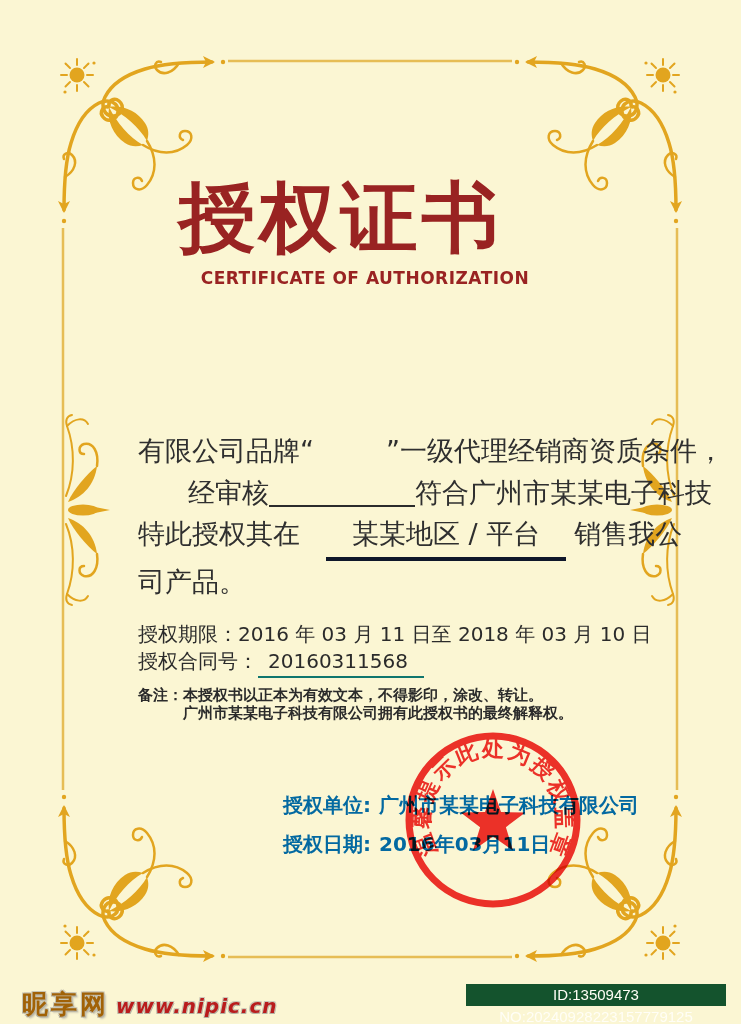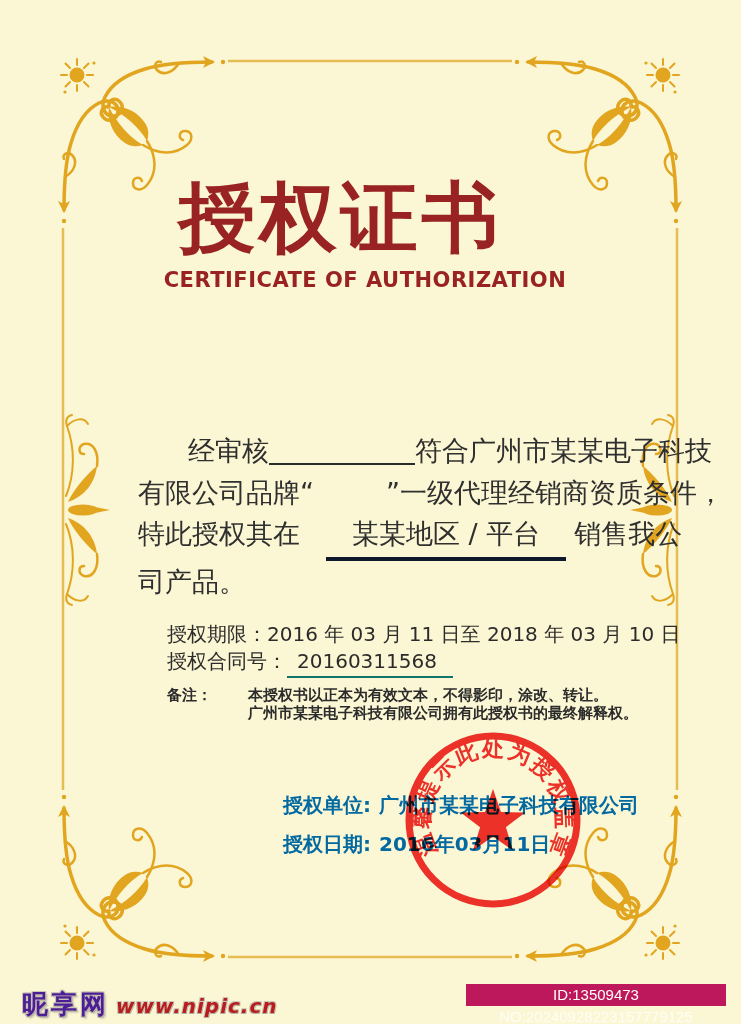--- a/index.html
+++ b/index.html
@@ -14,21 +14,21 @@
   .frame-svg{position:absolute;left:0;top:0;z-index:1;}
 
   
   .title{
     position:absolute;top:178px;left:0;width:681px;text-align:center;
     font-size:77px;line-height:1.05;font-weight:900;color:#992322;
     letter-spacing:4px;z-index:2;
   }
   .subtitle{
     position:absolute;top:268px;left:0;width:730px;text-align:center;
-    font-size:21px;font-weight:bold;color:#992322;letter-spacing:0.5px;z-index:2;
+    font-size:17px;font-weight:bold;color:#992322;letter-spacing:0.5px;z-index:2;
   }
 
   
   .body-block{
     position:absolute;left:138px;top:430px;width:486px;
     font-size:27px;line-height:41.5px;color:#2f2f2f;z-index:2;
   }
   .body-line{white-space:nowrap;}
   .line1{padding-left:50px;}
   .ul-blank{
@@ -37,57 +37,57 @@
   }
   .quote-gap{display:inline-block;width:72px;}
   .small-gap{display:inline-block;width:26px;}
   .tiny-gap{display:inline-block;width:8px;}
   .ul-text{
     display:inline-block;border-bottom:4px solid #0f172a;
     padding:0 26px 2px 26px;
   }
 
   
-  .details{position:absolute;left:138px;top:621px;color:#2b2b2b;z-index:2;margin-left:29px;}
+  .details{position:absolute;left:138px;top:621px;color:#2b2b2b;z-index:2;}
   .detail-line{font-size:20px;line-height:27px;white-space:nowrap;}
   .contract-underline{
     display:inline-block;border-bottom:2px solid #0f766e;
     padding:0 16px 1px 10px;
   }
-  .note{display:flex;margin-top:9px;font-size:15px;line-height:17.5px;font-weight:bold;gap:36px;}
+  .note{display:flex;margin-top:9px;font-size:15px;line-height:17.5px;font-weight:bold;}
   .note-label{flex:none;}
   .note-lines div{white-space:nowrap;}
 
   
   .footer{position:absolute;left:283px;top:793px;color:#0369a1;z-index:3;}
   .footer-line{font-size:20px;font-weight:bold;line-height:24px;margin-bottom:15px;white-space:nowrap;}
   .footer-line .lbl{margin-right:8px;}
 
   
   .stamp-svg{
     position:absolute;left:398px;top:725px;width:190px;height:190px;
     z-index:5;opacity:0.88;mix-blend-mode:multiply;
   }
 
   
   .watermark-logo{
     position:absolute;left:22px;top:987px;z-index:10;white-space:nowrap;
   }
   .site-name{
-    font-size:26px;font-weight:bold;letter-spacing:3px;color:#4c1d95;
+    font-size:26px;font-weight:bold;letter-spacing:3px;color:#a16207;
     text-shadow:-1px -1px 0 #c9c5b4,1px -1px 0 #c9c5b4,-1px 1px 0 #b5b1a2,1px 1px 0 #b5b1a2,2px 2px 2px #c2beae;
   }
   .site-url{
     font-size:20px;font-weight:bold;font-style:italic;letter-spacing:1px;
     margin-left:7px;color:#b91c1c;
     text-shadow:-1px -1px 0 #ccc8b7,1px -1px 0 #ccc8b7,-1px 1px 0 #b5b1a2,1px 1px 0 #b5b1a2;
   }
   .id-box{
     position:absolute;left:466px;top:984px;width:260px;height:22px;z-index:10;
-    background:#be185d;color:#fffef6;font-size:15px;line-height:22px;
+    background:#14532d;color:#fffef6;font-size:15px;line-height:22px;
     text-align:center;font-family:"Liberation Sans",sans-serif;
   }
 </style>
 </head>
 <body>
 
 <div id="certificate">
 
   <svg class="frame-svg" width="741" height="1024" viewBox="0 0 741 1024">
     <defs>
@@ -153,25 +153,25 @@
     <use href="#corner" transform="translate(63,957) scale(1,-1)"></use>
     <use href="#corner" transform="translate(677,957) scale(-1,-1)"></use>
     <use href="#midside" transform="translate(63,510)"></use>
     <use href="#midside" transform="translate(677,510) scale(-1,1)"></use>
   </svg>
 
   <div class="title">授权证书</div>
   <div class="subtitle">CERTIFICATE OF AUTHORIZATION</div>
 
   <div class="body-block">
+    <div class="body-line">
+      <span>有限公司品牌“</span><span class="quote-gap"></span><span>”一级代理经销商资质条件，</span>
+    </div>
     <div class="body-line line1">
       <span>经审核</span><span class="ul-blank"></span><span>符合广州市某某电子科技</span>
-    </div>
-    <div class="body-line">
-      <span>有限公司品牌“</span><span class="quote-gap"></span><span>”一级代理经销商资质条件，</span>
     </div>
     <div class="body-line">
       <span>特此授权其在</span><span class="small-gap"></span><span class="ul-text"><span>某某地区 / 平台</span></span><span class="tiny-gap"></span><span>销售我公</span>
     </div>
     <div class="body-line">
       <span>司产品。</span>
     </div>
   </div>
 
   <div class="details">

